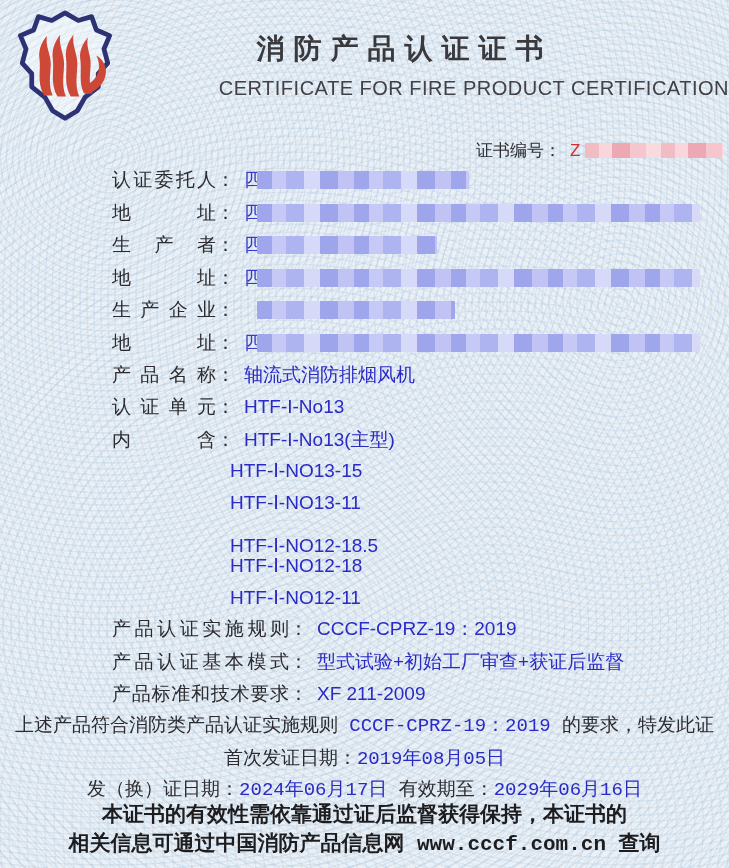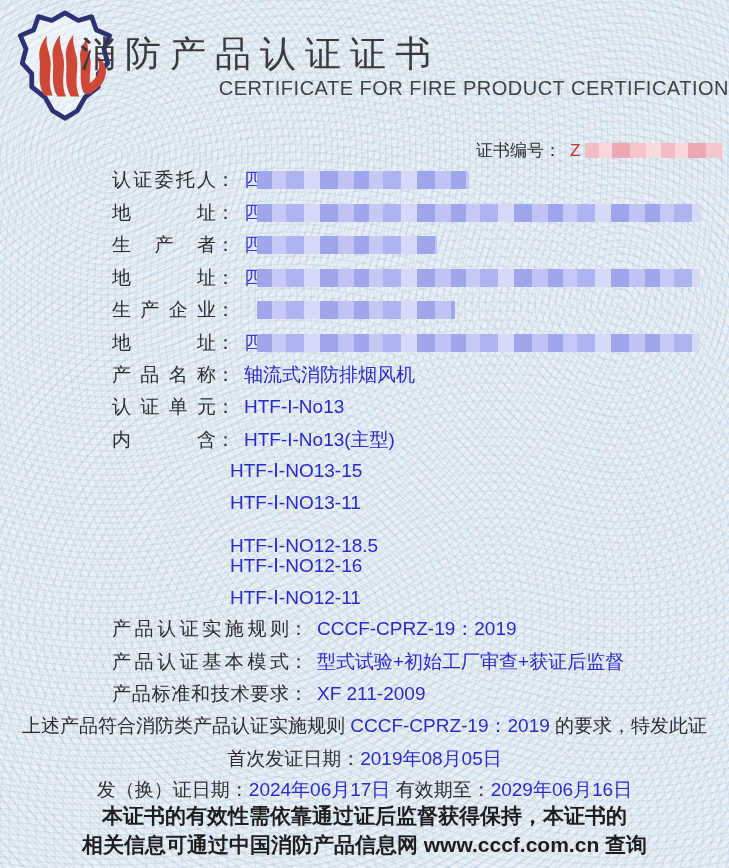--- a/index.html
+++ b/index.html
@@ -8,22 +8,22 @@
     font-family:"Liberation Sans","DejaVu Sans",sans-serif;
     color:#2b2b30;
     background-color:#eaf0f5;
     background-image:
       repeating-radial-gradient(circle at 15% 18%, rgba(148,182,214,0.20) 0 1px, rgba(255,255,255,0) 2px 6px),
       repeating-radial-gradient(circle at 85% 35%, rgba(148,182,214,0.18) 0 1px, rgba(255,255,255,0) 2px 7px),
       repeating-radial-gradient(circle at 40% 72%, rgba(138,172,208,0.16) 0 1px, rgba(255,255,255,0) 2px 8px),
       repeating-radial-gradient(circle at 68% 95%, rgba(148,182,214,0.15) 0 1px, rgba(255,255,255,0) 2px 9px);
   }
   .title{
-    position:absolute;top:30px;left:80px;right:0;text-align:left;
-    font-size:36px;font-weight:normal;letter-spacing:9px;color:#3a3a3e;white-space:nowrap;
+    position:absolute;top:30px;left:80px;right:0;text-align:center;
+    font-size:28px;font-weight:bold;letter-spacing:9px;color:#3a3a3e;white-space:nowrap;
   }
   .subtitle{
     position:absolute;top:77px;left:20px;right:0;text-align:right;
     font-size:20px;letter-spacing:0.5px;color:#414146;white-space:nowrap;
   }
   .logo{position:absolute;top:6px;left:8px;width:114px;height:122px;}
   .certno{position:absolute;top:139px;left:476px;font-size:17px;white-space:nowrap;}
   .row{position:absolute;left:112px;height:26px;line-height:26px;font-size:19px;white-space:nowrap;}
   .flabel{
     display:inline-block;width:104px;vertical-align:bottom;color:#2b2b30;
@@ -42,21 +42,21 @@
     background-image:repeating-linear-gradient(90deg,
       #a0a6ec 0 15px,#c6c9f6 15px 29px,#aeb4f0 29px 47px,
       #d7d9f9 47px 63px,#9fa5ea 63px 81px,#c0c3f4 81px 97px);
   }
   .blob.pink{
     height:15px;vertical-align:-2px;
     background-image:repeating-linear-gradient(90deg,
       #f2bcc5 0 14px,#f8d6db 14px 27px,#eda8b3 27px 45px,
       #f5c6ce 45px 61px,#f9dbdf 61px 76px);
   }
-  .center{position:absolute;left:0;right:0;text-align:center;white-space:nowrap;font-size:19px;height:26px;line-height:26px;}
+  .center{position:absolute;left:0;right:0;text-align:center;white-space:nowrap;font-size:19px;height:26px;line-height:26px;font-family:Liberation Mono, monospace;}
   .foot{font-size:21px;font-weight:bold;color:#1d1d20;}
 </style>
 </head>
 <body>
 
 <div class="page">
 
   <svg class="logo" viewBox="0 0 120 128" xmlns="http://www.w3.org/2000/svg">
     <path d="M60 7 L74 15 L88 11 L93 25 L107 31 L101 45 L105 60 L95 71 L95 85 L81 96 L73 110 L60 118 L47 110 L39 96 L25 85 L25 71 L15 60 L19 45 L13 31 L27 25 L32 11 L46 15 Z" fill="rgba(250,252,254,0.45)" stroke="#2c3273" stroke-width="5" stroke-linejoin="round"></path>
     <path d="M38 94 C30 80 35 68 33 54 C32 45 36 37 41 31 C39 42 45 50 45 60 C45 72 42 82 47 94 Z" fill="#cd4836"></path>
@@ -98,21 +98,21 @@
   <div class="row" style="top:394px">
     <span class="flabel">认证单元</span><span class="colon">：</span><span class="val">HTF-I-No13</span>
   </div>
   <div class="row" style="top:427px">
     <span class="flabel">内含</span><span class="colon">：</span><span class="val">HTF-I-No13(主型)</span>
   </div>
 
   <div class="row val" style="top:458px;left:230px">HTF-Ⅰ-NO13-15</div>
   <div class="row val" style="top:490px;left:230px">HTF-Ⅰ-NO13-11</div>
   <div class="row val" style="top:533px;left:230px">HTF-Ⅰ-NO12-18.5</div>
-  <div class="row val" style="top:553px;left:230px">HTF-Ⅰ-NO12-16</div>
+  <div class="row val" style="top:553px;left:230px">HTF-Ⅰ-NO12-18</div>
   <div class="row val" style="top:585px;left:230px">HTF-Ⅰ-NO12-11</div>
 
   <div class="row" style="top:616px">
     <span class="flabel wide">产品认证实施规则</span><span class="colon">：</span><span class="val">CCCF-CPRZ-19：2019</span>
   </div>
   <div class="row" style="top:649px">
     <span class="flabel wide">产品认证基本模式</span><span class="colon">：</span><span class="val">型式试验+初始工厂审查+获证后监督</span>
   </div>
   <div class="row" style="top:681px">
     <span class="flabel wide">产品标准和技术要求</span><span class="colon">：</span><span class="val">XF 211-2009</span>

